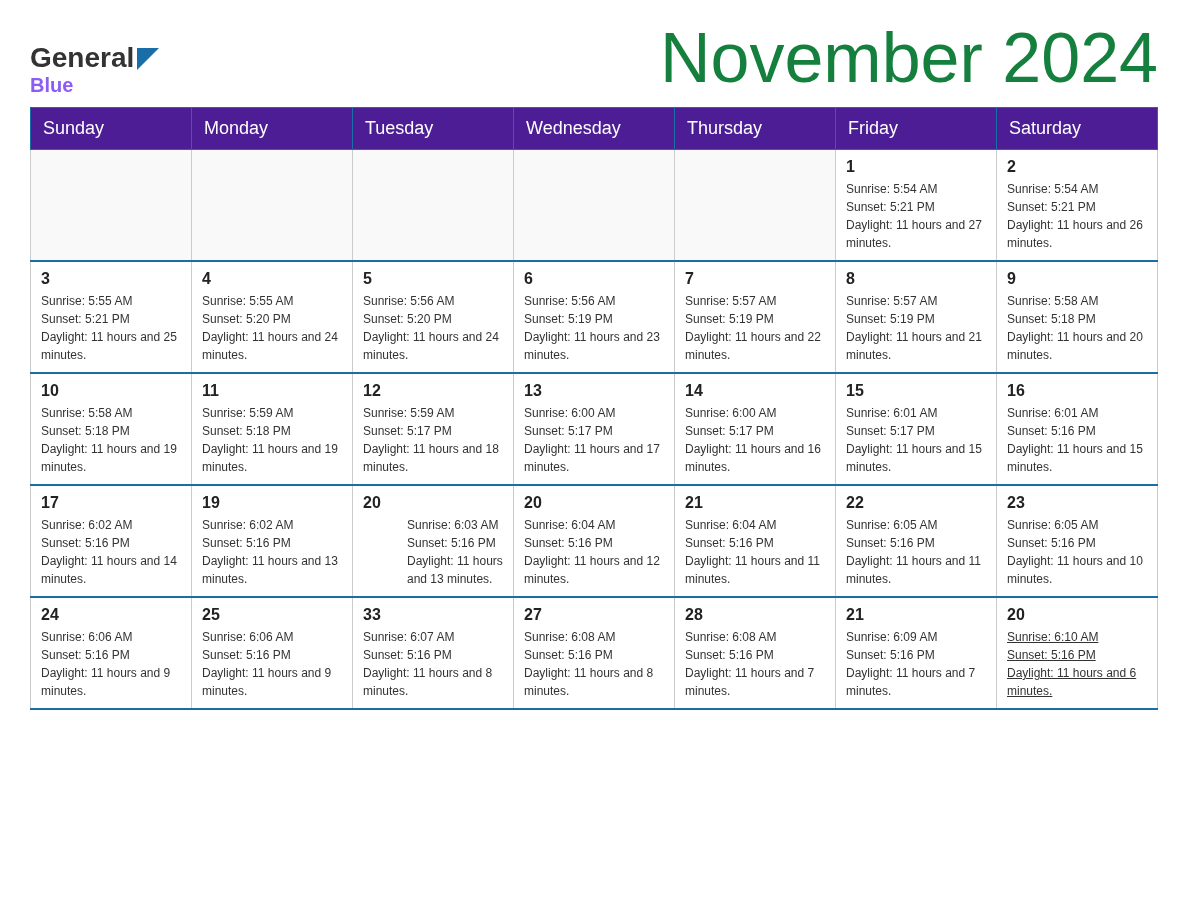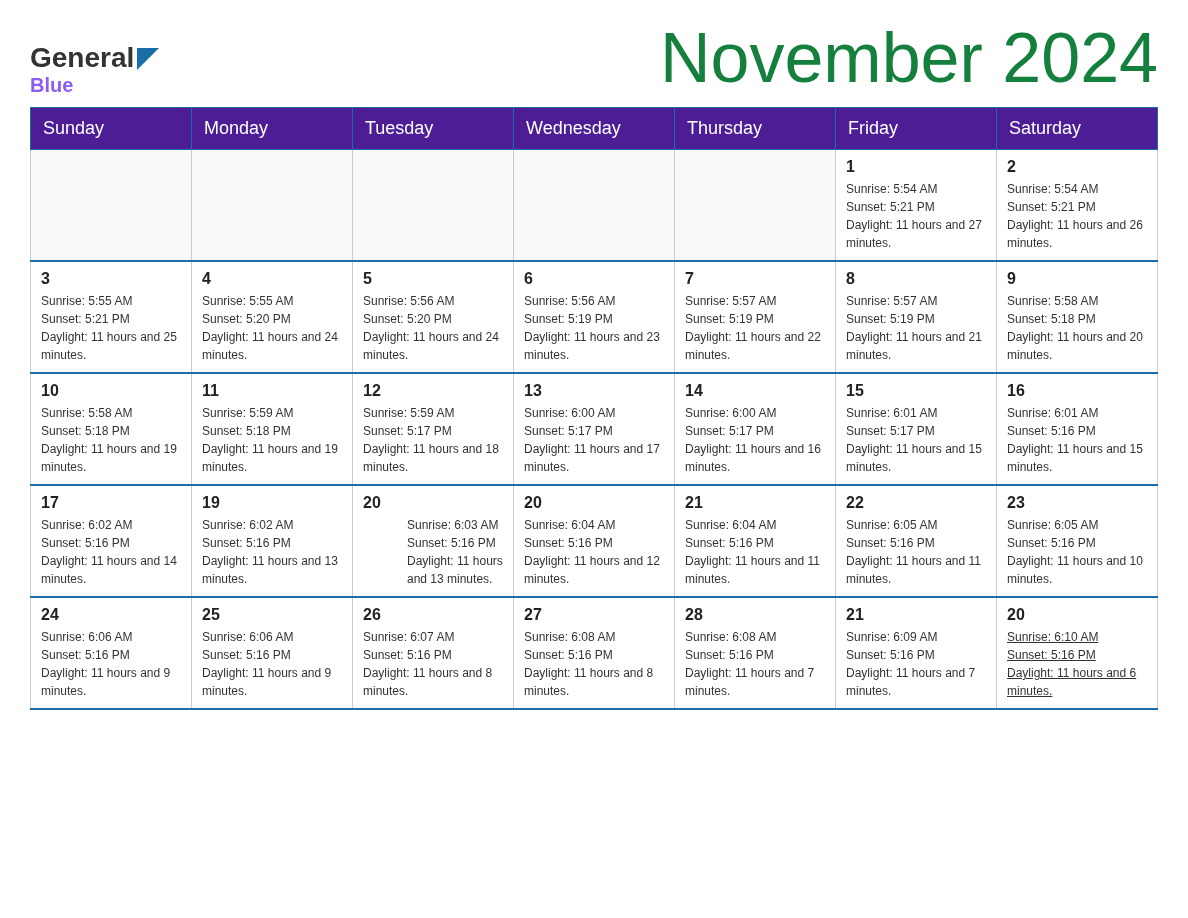--- a/index.html
+++ b/index.html
@@ -279,21 +279,21 @@
 Sunset: 5:16 PM
 Daylight: 11 hours and 9 minutes.</div>
         </td>
         <td>
           <div class="day-number">25</div>
           <div class="day-info" style="white-space: pre-line;">Sunrise: 6:06 AM
 Sunset: 5:16 PM
 Daylight: 11 hours and 9 minutes.</div>
         </td>
         <td>
-          <div class="day-number">26</div>
+          <div class="day-number">33</div>
           <div class="day-info" style="white-space: pre-line;">Sunrise: 6:07 AM
 Sunset: 5:16 PM
 Daylight: 11 hours and 8 minutes.</div>
         </td>
         <td>
           <div class="day-number">27</div>
           <div class="day-info" style="white-space: pre-line;">Sunrise: 6:08 AM
 Sunset: 5:16 PM
 Daylight: 11 hours and 8 minutes.</div>
         </td>

